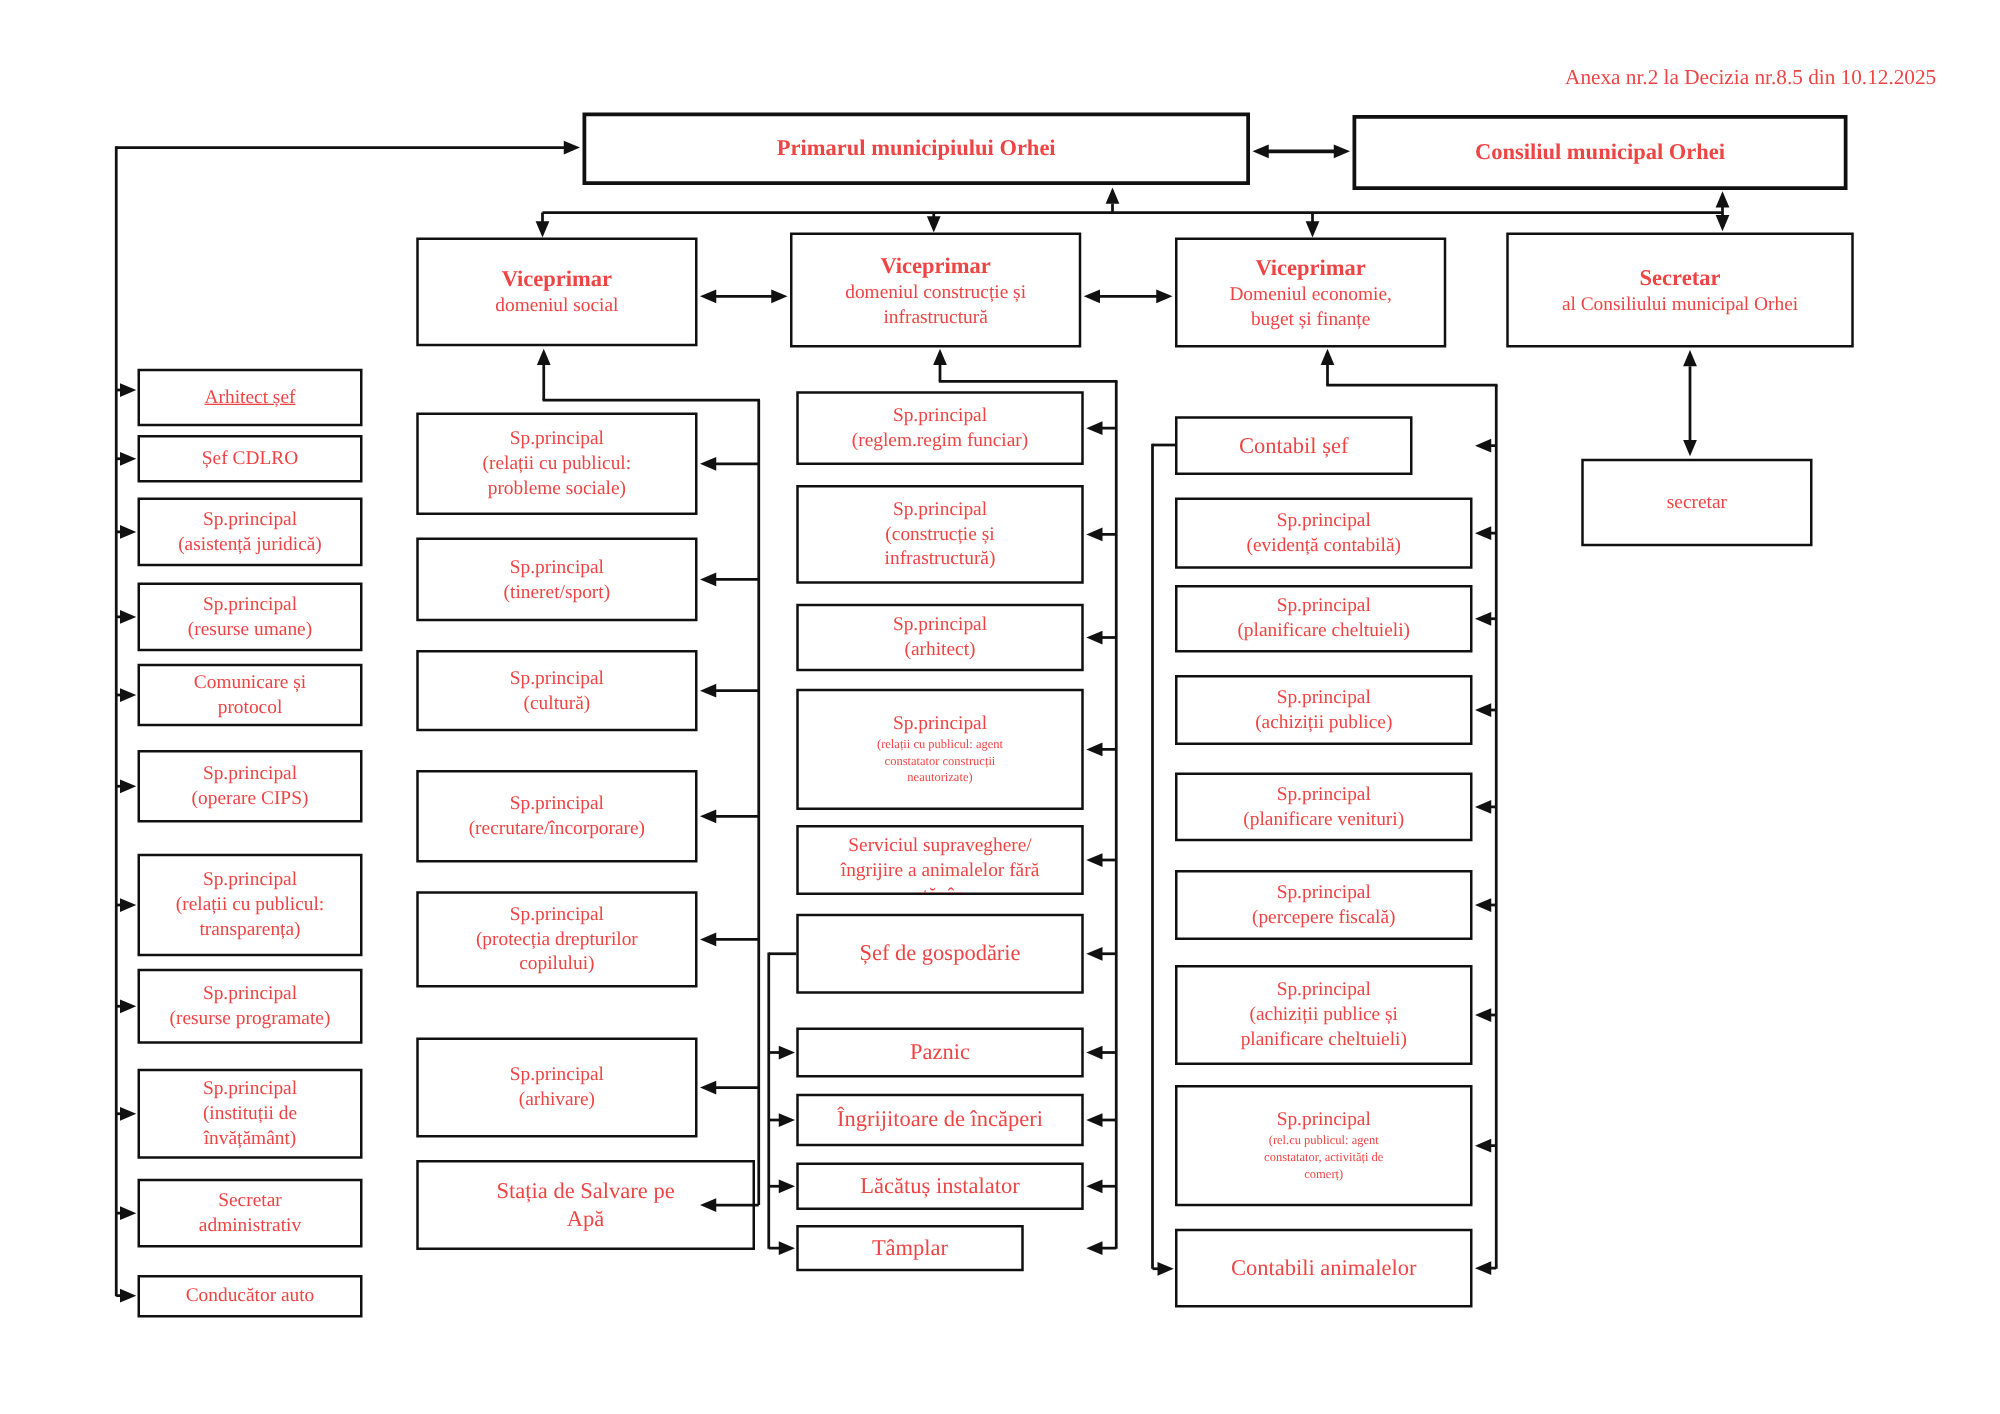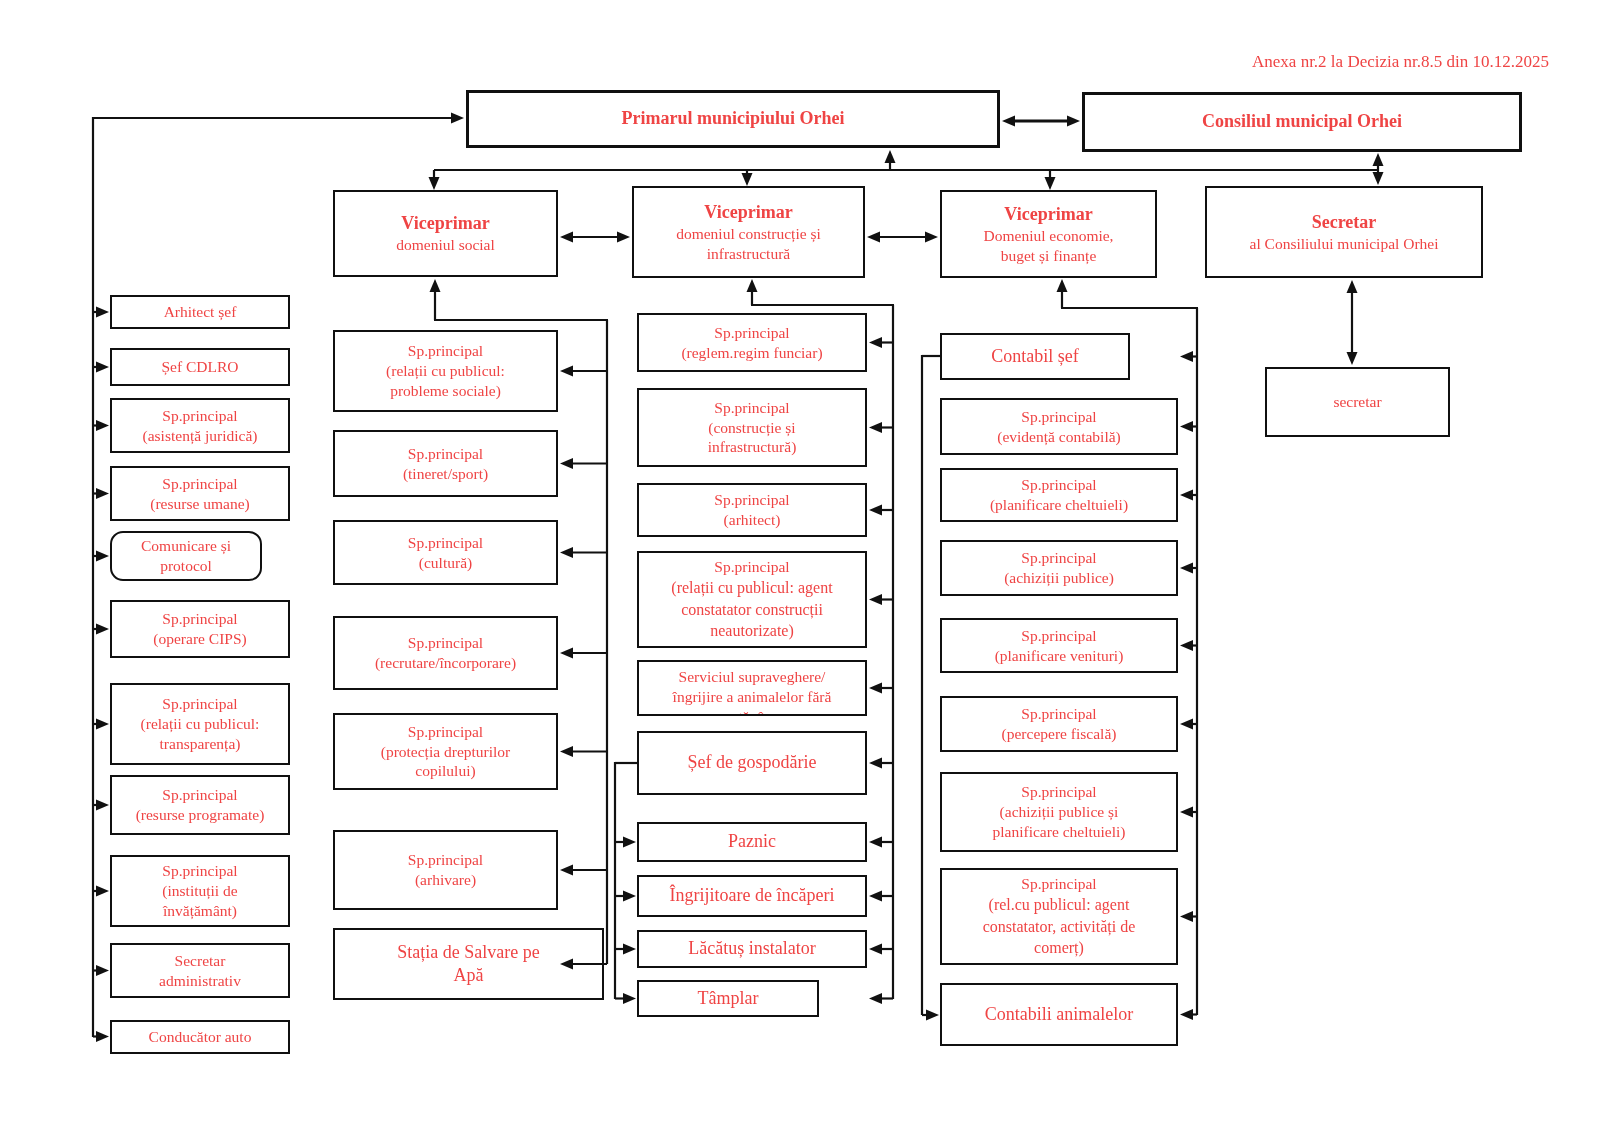--- a/index.html
+++ b/index.html
@@ -8,32 +8,32 @@
   .note{position:absolute;top:52px;right:68px;font-size:17px;}
   .node{position:absolute;box-sizing:border-box;background:#fff;border:2px solid #101010;
         display:flex;align-items:center;justify-content:center;text-align:center;
         font-size:15.5px;line-height:1.28;white-space:pre-line;padding:2px 5px;}
   .node.heavy{border-width:3px;}
   .node.bold{font-weight:bold;font-size:18px;}
   .node.lg{font-size:18px;}
   .exec .title{font-weight:bold;font-size:18px;display:block;}
   .exec .subtitle{font-size:15.5px;display:block;}
   .inner{display:flex;flex-direction:column;align-items:center;}
-  .sub{font-size:16px;line-height:1.35;}
+  .sub{font-size:10px;line-height:1.35;}
   .clip{align-items:flex-start;overflow:hidden;padding-top:5px;}
   svg{position:absolute;left:0;top:0;}
 </style>
 </head>
 <body>
 
 <div id="chart">
   <div class="note">Anexa nr.2 la Decizia nr.8.5 din 10.12.2025</div>
 
   <div class="node bold heavy" style="left:466px;top:90px;width:534px;height:58px;">Primarul municipiului Orhei</div>
-  <div class="node bold heavy" style="left:1082px;top:92px;width:440px;height:60px;">Consiliul municipal Orhei</div>
+  <div class="node bold heavy" style="left:1082px;top:92px;width:396px;height:60px;">Consiliul municipal Orhei</div>
 
   <div class="node exec" style="left:333px;top:190px;width:225px;height:87px;">
     <div class="inner">
       <span class="title">Viceprimar</span>
       <span class="subtitle">domeniul social</span>
     </div>
   </div>
   <div class="node exec" style="left:632px;top:186px;width:233px;height:92px;">
     <div class="inner">
       <span class="title">Viceprimar</span>
@@ -51,27 +51,27 @@
   <div class="node exec" style="left:1205px;top:186px;width:278px;height:92px;">
     <div class="inner">
       <span class="title">Secretar</span>
       <span class="subtitle">al Consiliului municipal Orhei</span>
     </div>
   </div>
 
   <div class="node" style="left:1265px;top:367px;width:185px;height:70px;">secretar</div>
 
   <div id="gen-nodes">
-      <div class="node" style="left: 110px; top: 295px; width: 180px; height: 34px;">Arhitect șef</div>
+      <div class="node" style="left: 110px; top: 295px; width: 180px; height: 46px; text-decoration: underline;">Arhitect șef</div>
       <div class="node" style="left: 110px; top: 348px; width: 180px; height: 38px;">Șef CDLRO</div>
       <div class="node" style="left: 110px; top: 398px; width: 180px; height: 55px;">Sp.principal
 (asistență juridică)</div>
       <div class="node" style="left: 110px; top: 466px; width: 180px; height: 55px;">Sp.principal
 (resurse umane)</div>
-      <div class="node" style="left: 110px; top: 531px; width: 152px; height: 50px; border-radius: 13px;">Comunicare și
+      <div class="node" style="left: 110px; top: 531px; width: 180px; height: 50px;">Comunicare și
 protocol</div>
       <div class="node" style="left: 110px; top: 600px; width: 180px; height: 58px;">Sp.principal
 (operare CIPS)</div>
       <div class="node" style="left: 110px; top: 683px; width: 180px; height: 82px;">Sp.principal
 (relații cu publicul:
 transparența)</div>
       <div class="node" style="left: 110px; top: 775px; width: 180px; height: 60px;">Sp.principal
 (resurse programate)</div>
       <div class="node" style="left: 110px; top: 855px; width: 180px; height: 72px;">Sp.principal
 (instituții de

